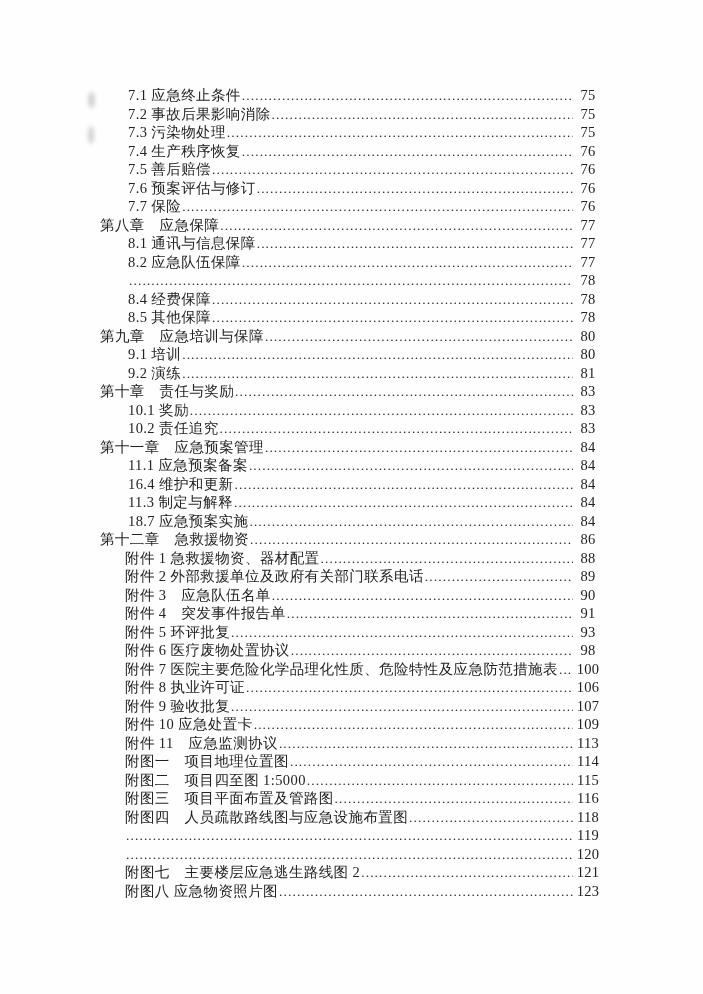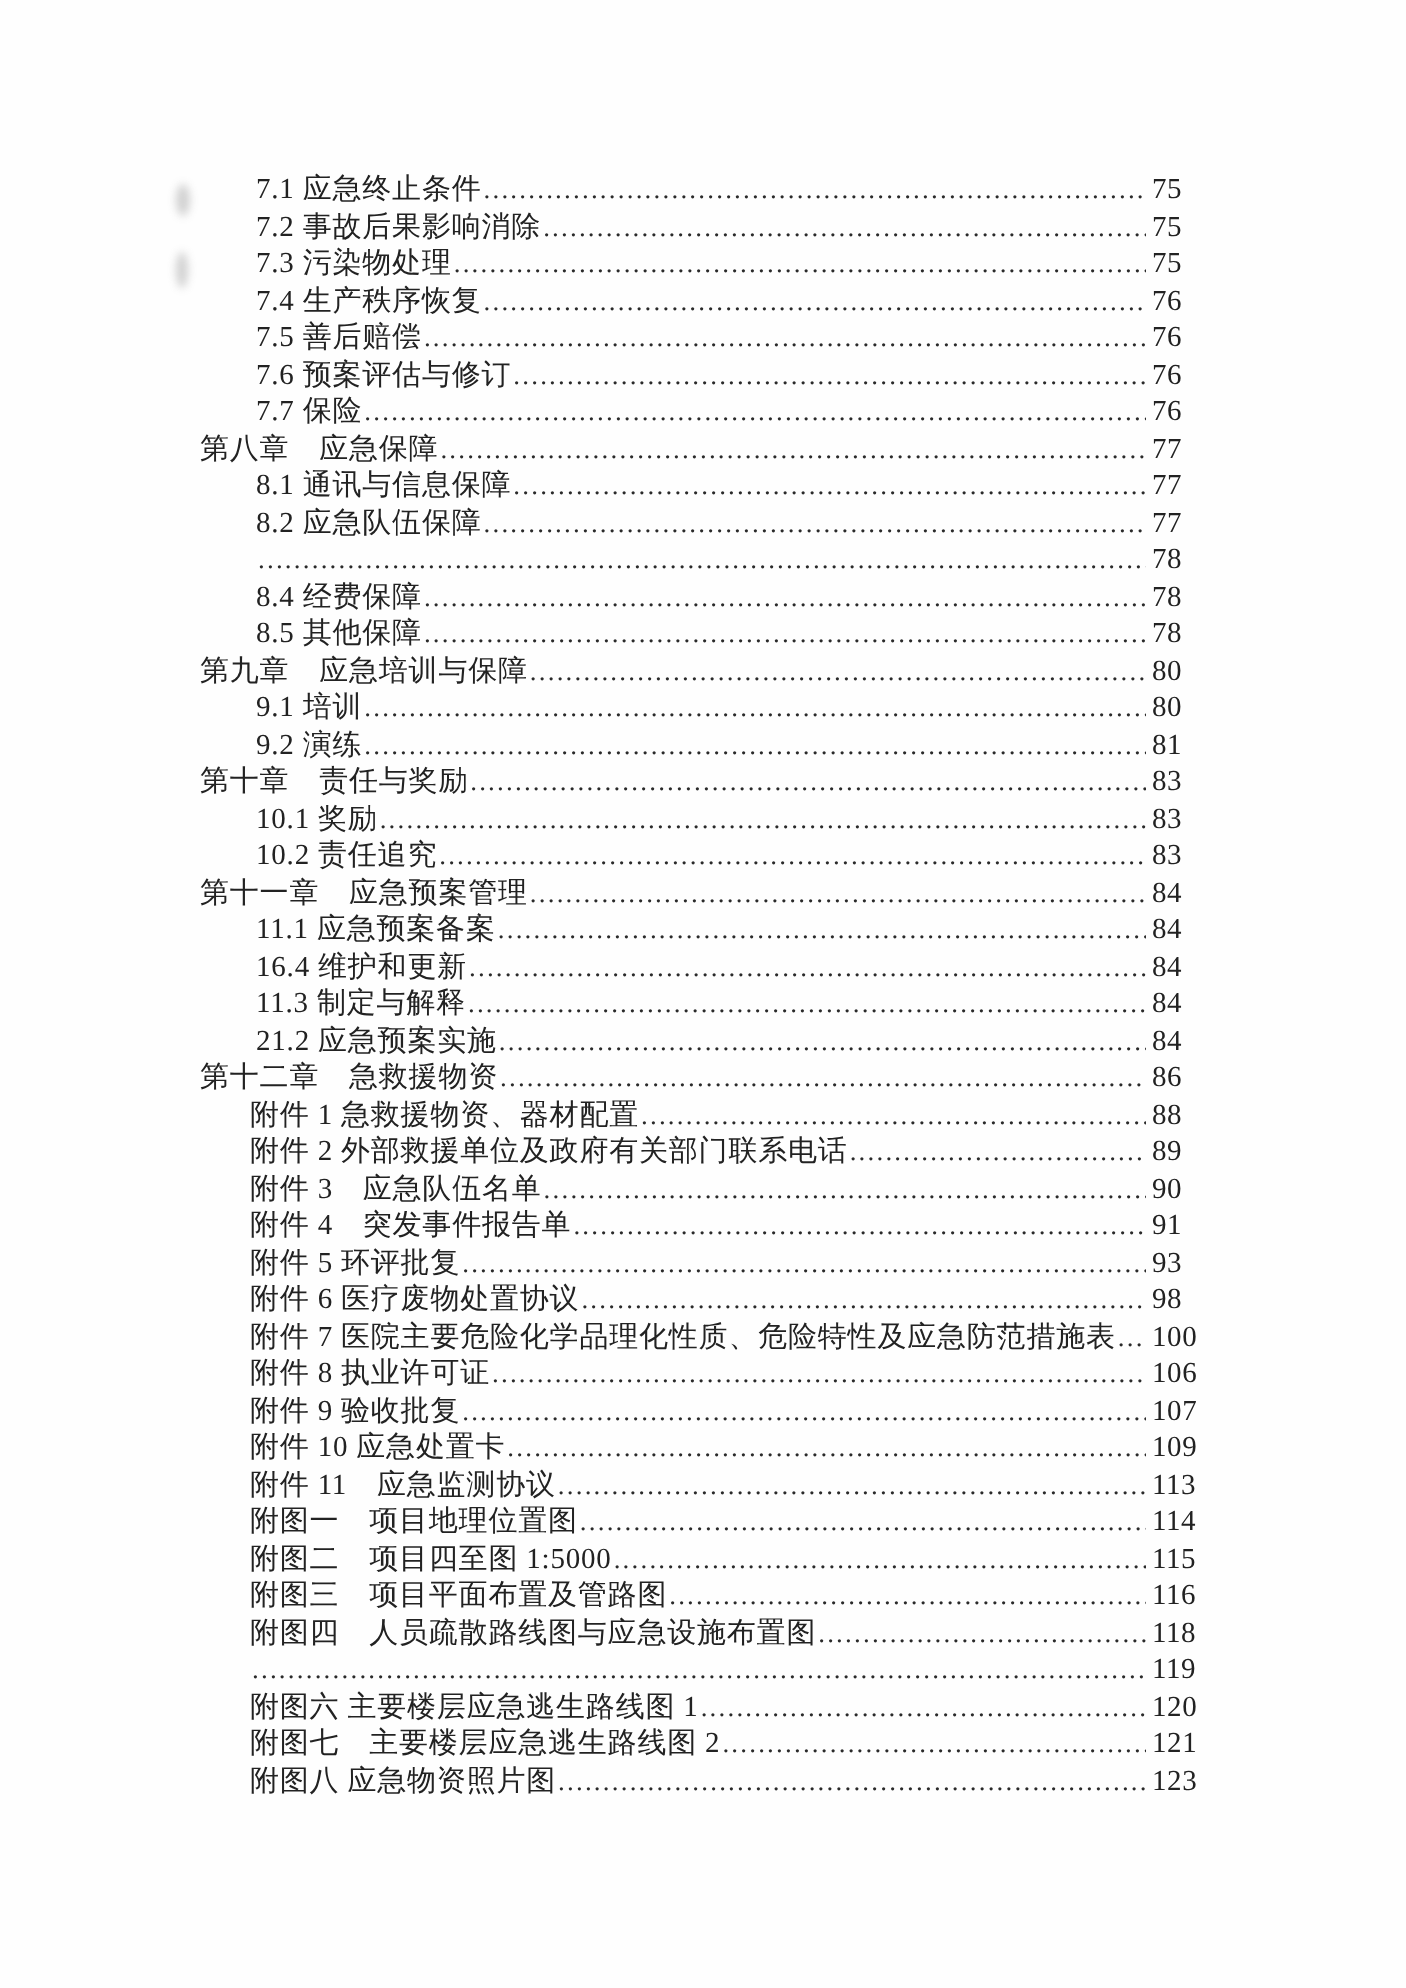--- a/index.html
+++ b/index.html
@@ -42,21 +42,21 @@
     min-width: 0;
     overflow: hidden;
     white-space: nowrap;
     font-size: 13.5px;
     letter-spacing: 1.1px;
     padding-left: 1px;
     color: #2a2a2a;
   }
   .toc-page {
     flex: 0 0 auto;
-    text-align: left;
+    text-align: center;
     min-width: 24px;
     padding-left: 3px;
     letter-spacing: 0.3px;
   }
   
   .scan-artifact {
     position: absolute;
     background: #9a9a9a;
     opacity: 0.45;
     filter: blur(2px);
@@ -180,21 +180,21 @@
     <span class="toc-label">16.4 维护和更新</span>
     <span class="toc-dots">....................................................................................................................................................................................................................................................................</span>
     <span class="toc-page">84</span>
   </div>
       <div class="toc-row level-1">
     <span class="toc-label">11.3 制定与解释</span>
     <span class="toc-dots">....................................................................................................................................................................................................................................................................</span>
     <span class="toc-page">84</span>
   </div>
       <div class="toc-row level-1">
-    <span class="toc-label">21.2 应急预案实施</span>
+    <span class="toc-label">18.7 应急预案实施</span>
     <span class="toc-dots">....................................................................................................................................................................................................................................................................</span>
     <span class="toc-page">84</span>
   </div>
       <div class="toc-row level-0">
     <span class="toc-label">第十二章　急救援物资</span>
     <span class="toc-dots">....................................................................................................................................................................................................................................................................</span>
     <span class="toc-page">86</span>
   </div>
       <div class="toc-row level-2">
     <span class="toc-label">附件 1 急救援物资、器材配置</span>
@@ -269,21 +269,20 @@
       <div class="toc-row level-2">
     <span class="toc-label">附图四　人员疏散路线图与应急设施布置图</span>
     <span class="toc-dots">....................................................................................................................................................................................................................................................................</span>
     <span class="toc-page">118</span>
   </div>
       <div class="toc-row level-2">
     <span class="toc-dots">....................................................................................................................................................................................................................................................................</span>
     <span class="toc-page">119</span>
   </div>
       <div class="toc-row level-2">
-    <span class="toc-label">附图六 主要楼层应急逃生路线图 1</span>
     <span class="toc-dots">....................................................................................................................................................................................................................................................................</span>
     <span class="toc-page">120</span>
   </div>
       <div class="toc-row level-2">
     <span class="toc-label">附图七　主要楼层应急逃生路线图 2</span>
     <span class="toc-dots">....................................................................................................................................................................................................................................................................</span>
     <span class="toc-page">121</span>
   </div>
       <div class="toc-row level-2">
     <span class="toc-label">附图八 应急物资照片图</span>

